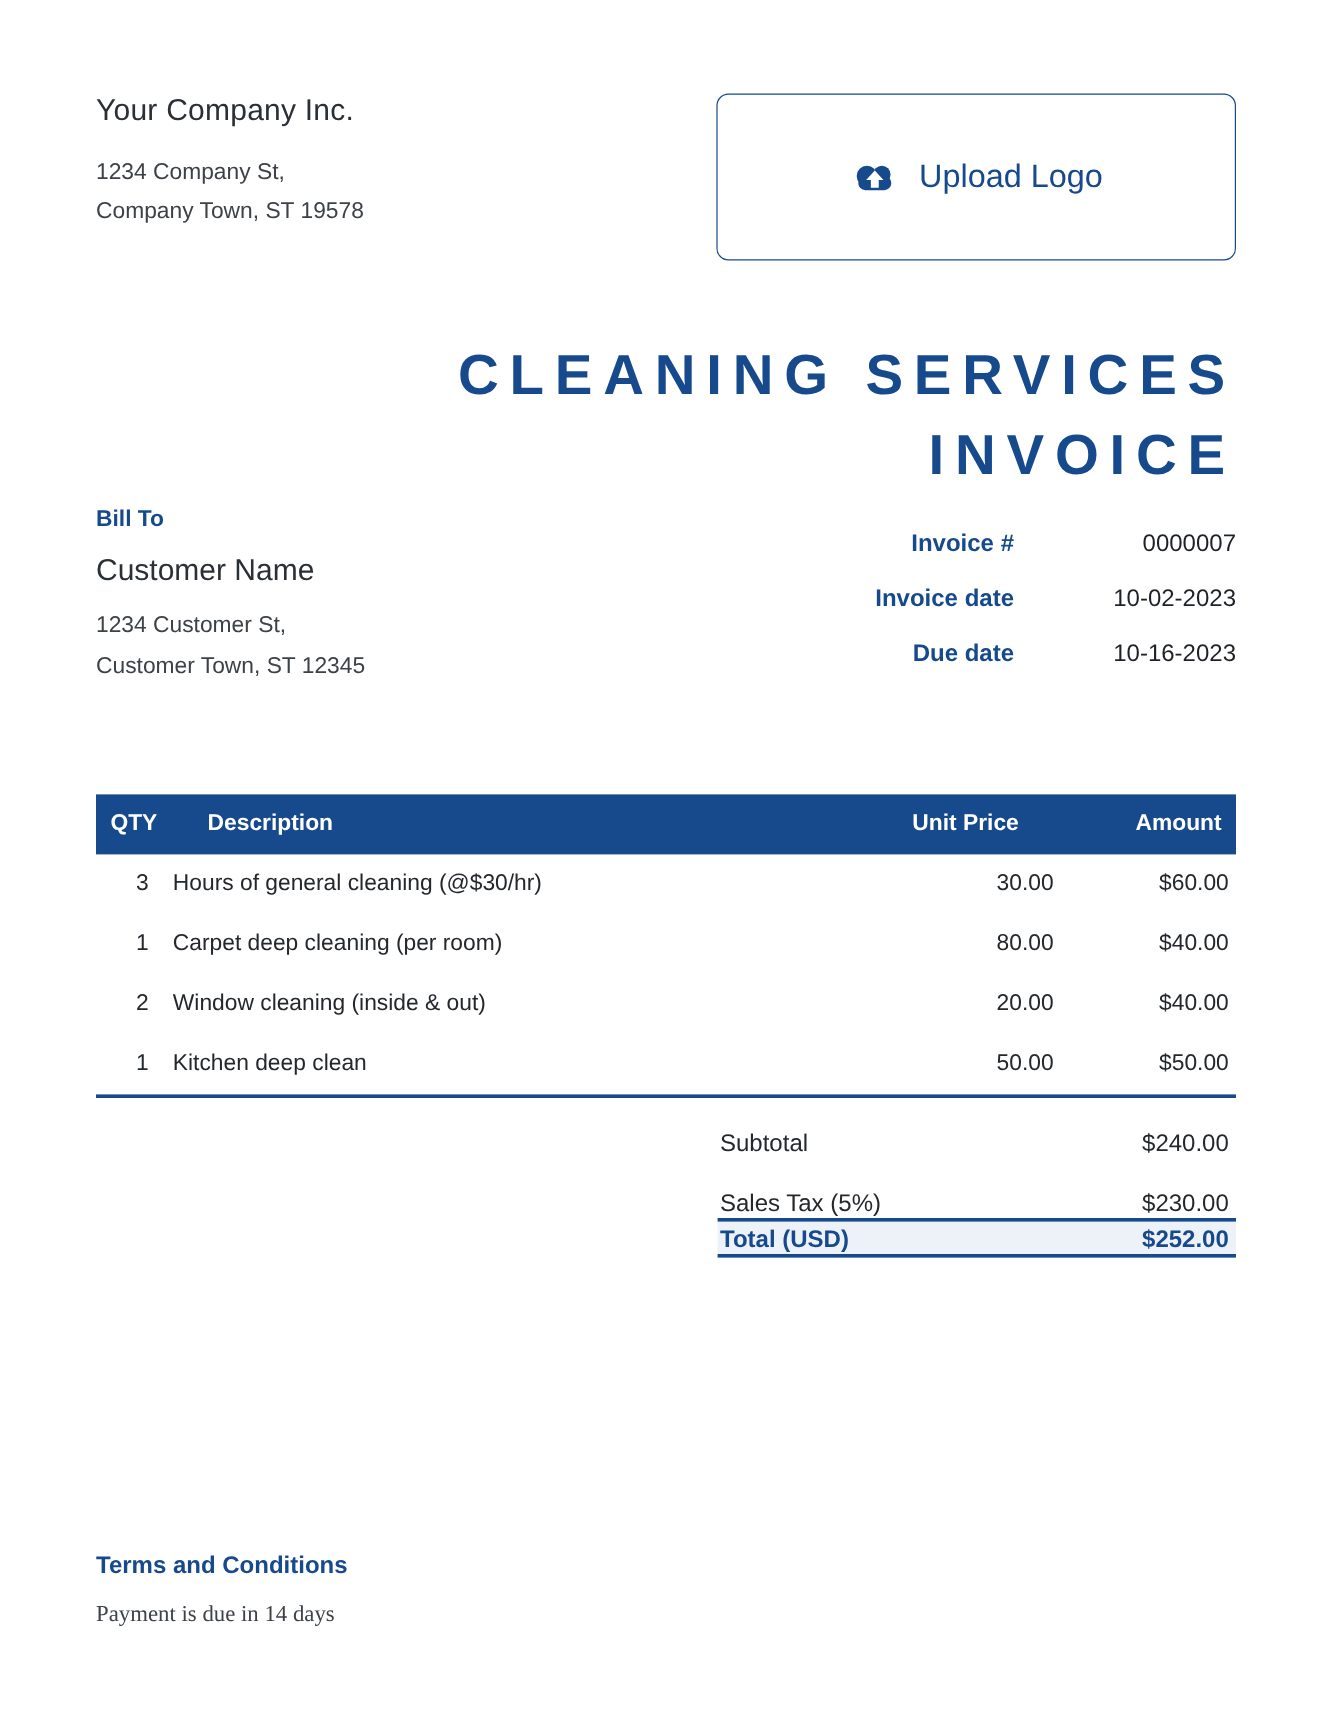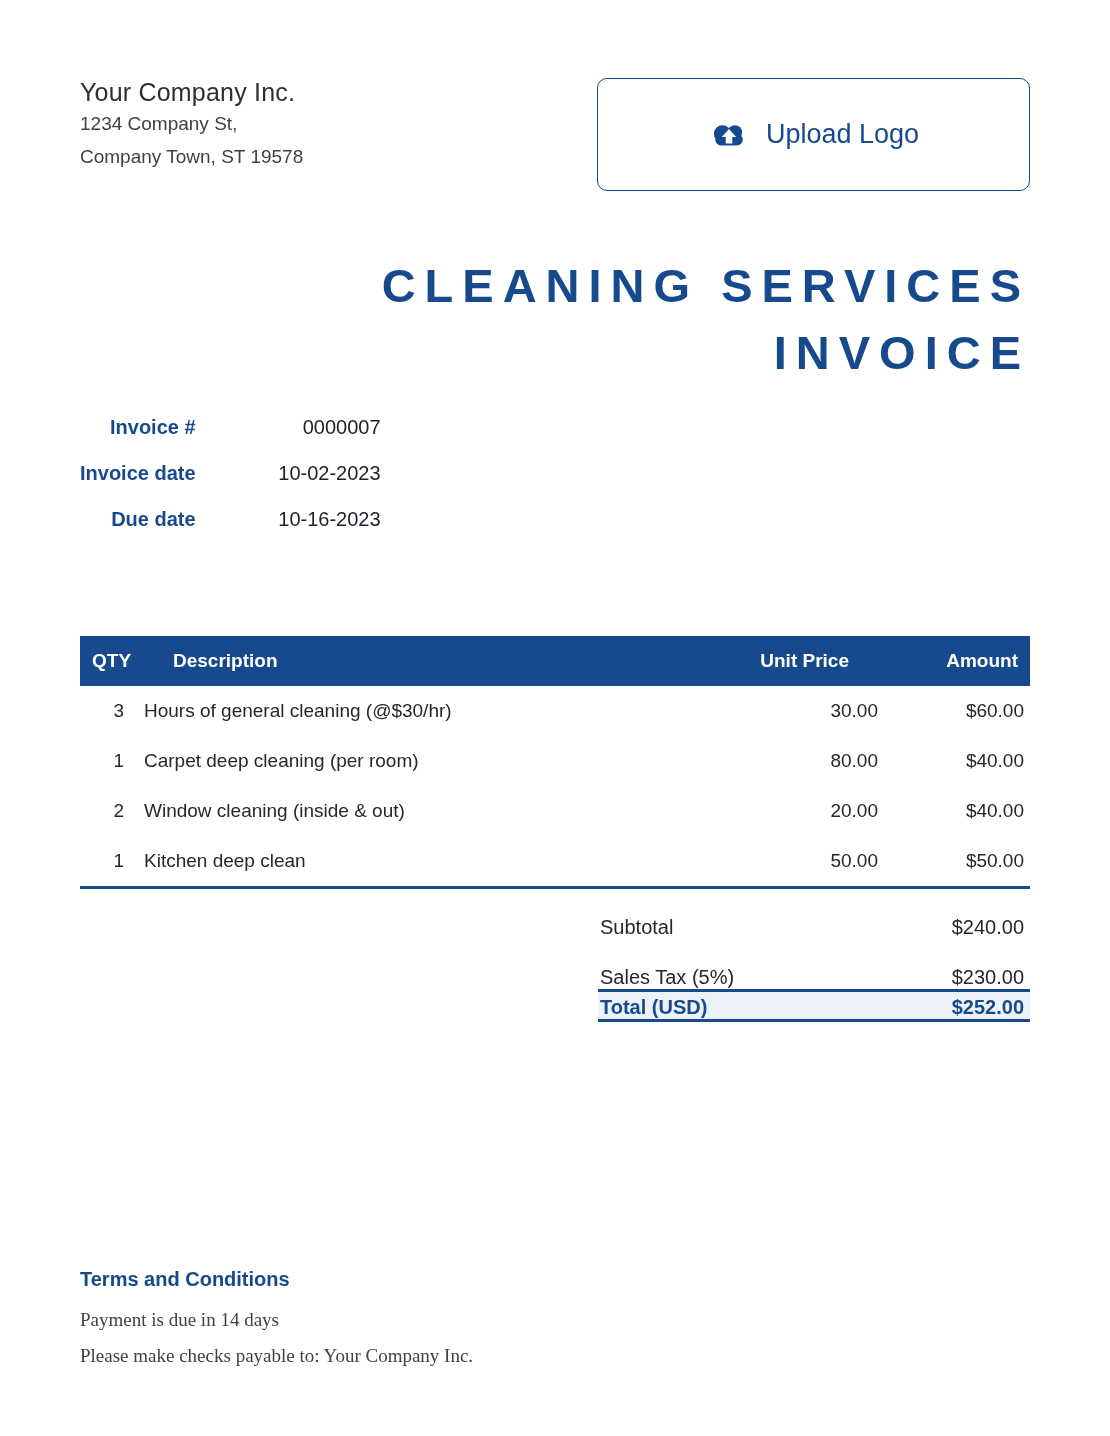--- a/index.html
+++ b/index.html
@@ -21,27 +21,27 @@
     background:#fff;
     position:relative;
   }
   
   .top-row{
     display:flex;justify-content:space-between;align-items:flex-start;
     padding-top:78px;
   }
   .company-name{
     font-size:25px;color:var(--text-dark);font-weight:400;
-    letter-spacing:.2px;
+    margin-bottom:20px;letter-spacing:.2px;
   }
   .company-address{
     font-size:19px;color:var(--text-body);line-height:1.75;
   }
   .upload-btn{
-    width:433px;height:113px;
+    width:433px;height:139px;
     border:1.5px solid var(--primary);border-radius:10px;
     background:#fff;cursor:pointer;
     display:flex;align-items:center;justify-content:center;gap:16px;
     color:var(--primary);font-size:27px;
     font-family:"Liberation Sans", sans-serif;
   }
   .upload-btn svg{display:block;}
   
   .doc-title{
     margin-top:62px;
@@ -144,20 +144,28 @@
       <span>Upload Logo</span>
     </button>
   </div>
 
   <div class="doc-title">
     <div>CLEANING SERVICES</div>
     <div>INVOICE</div>
   </div>
 
   <div class="info-row">
+    <div>
+      <div class="bill-to-heading">Bill To</div>
+      <div class="customer-name">Customer Name</div>
+      <div class="customer-address">
+        <div>1234 Customer St,</div>
+        <div>Customer Town, ST 12345</div>
+      </div>
+    </div>
     <div class="meta-table">
       <div class="meta-row">
         <div class="meta-label">Invoice #</div>
         <div class="meta-value">0000007</div>
       </div>
       <div class="meta-row">
         <div class="meta-label">Invoice date</div>
         <div class="meta-value">10-02-2023</div>
       </div>
       <div class="meta-row">
@@ -214,16 +222,15 @@
     </div>
     <div class="totals-row total">
       <div>Total (USD)</div>
       <div>$252.00</div>
     </div>
   </div>
 
   <div class="terms">
     <div class="terms-heading">Terms and Conditions</div>
     <div class="terms-line">Payment is due in 14 days</div>
-    <div class="terms-line">Please make checks payable to: Your Company Inc.</div>
   </div>
 
 </div>
 
 </body></html>

